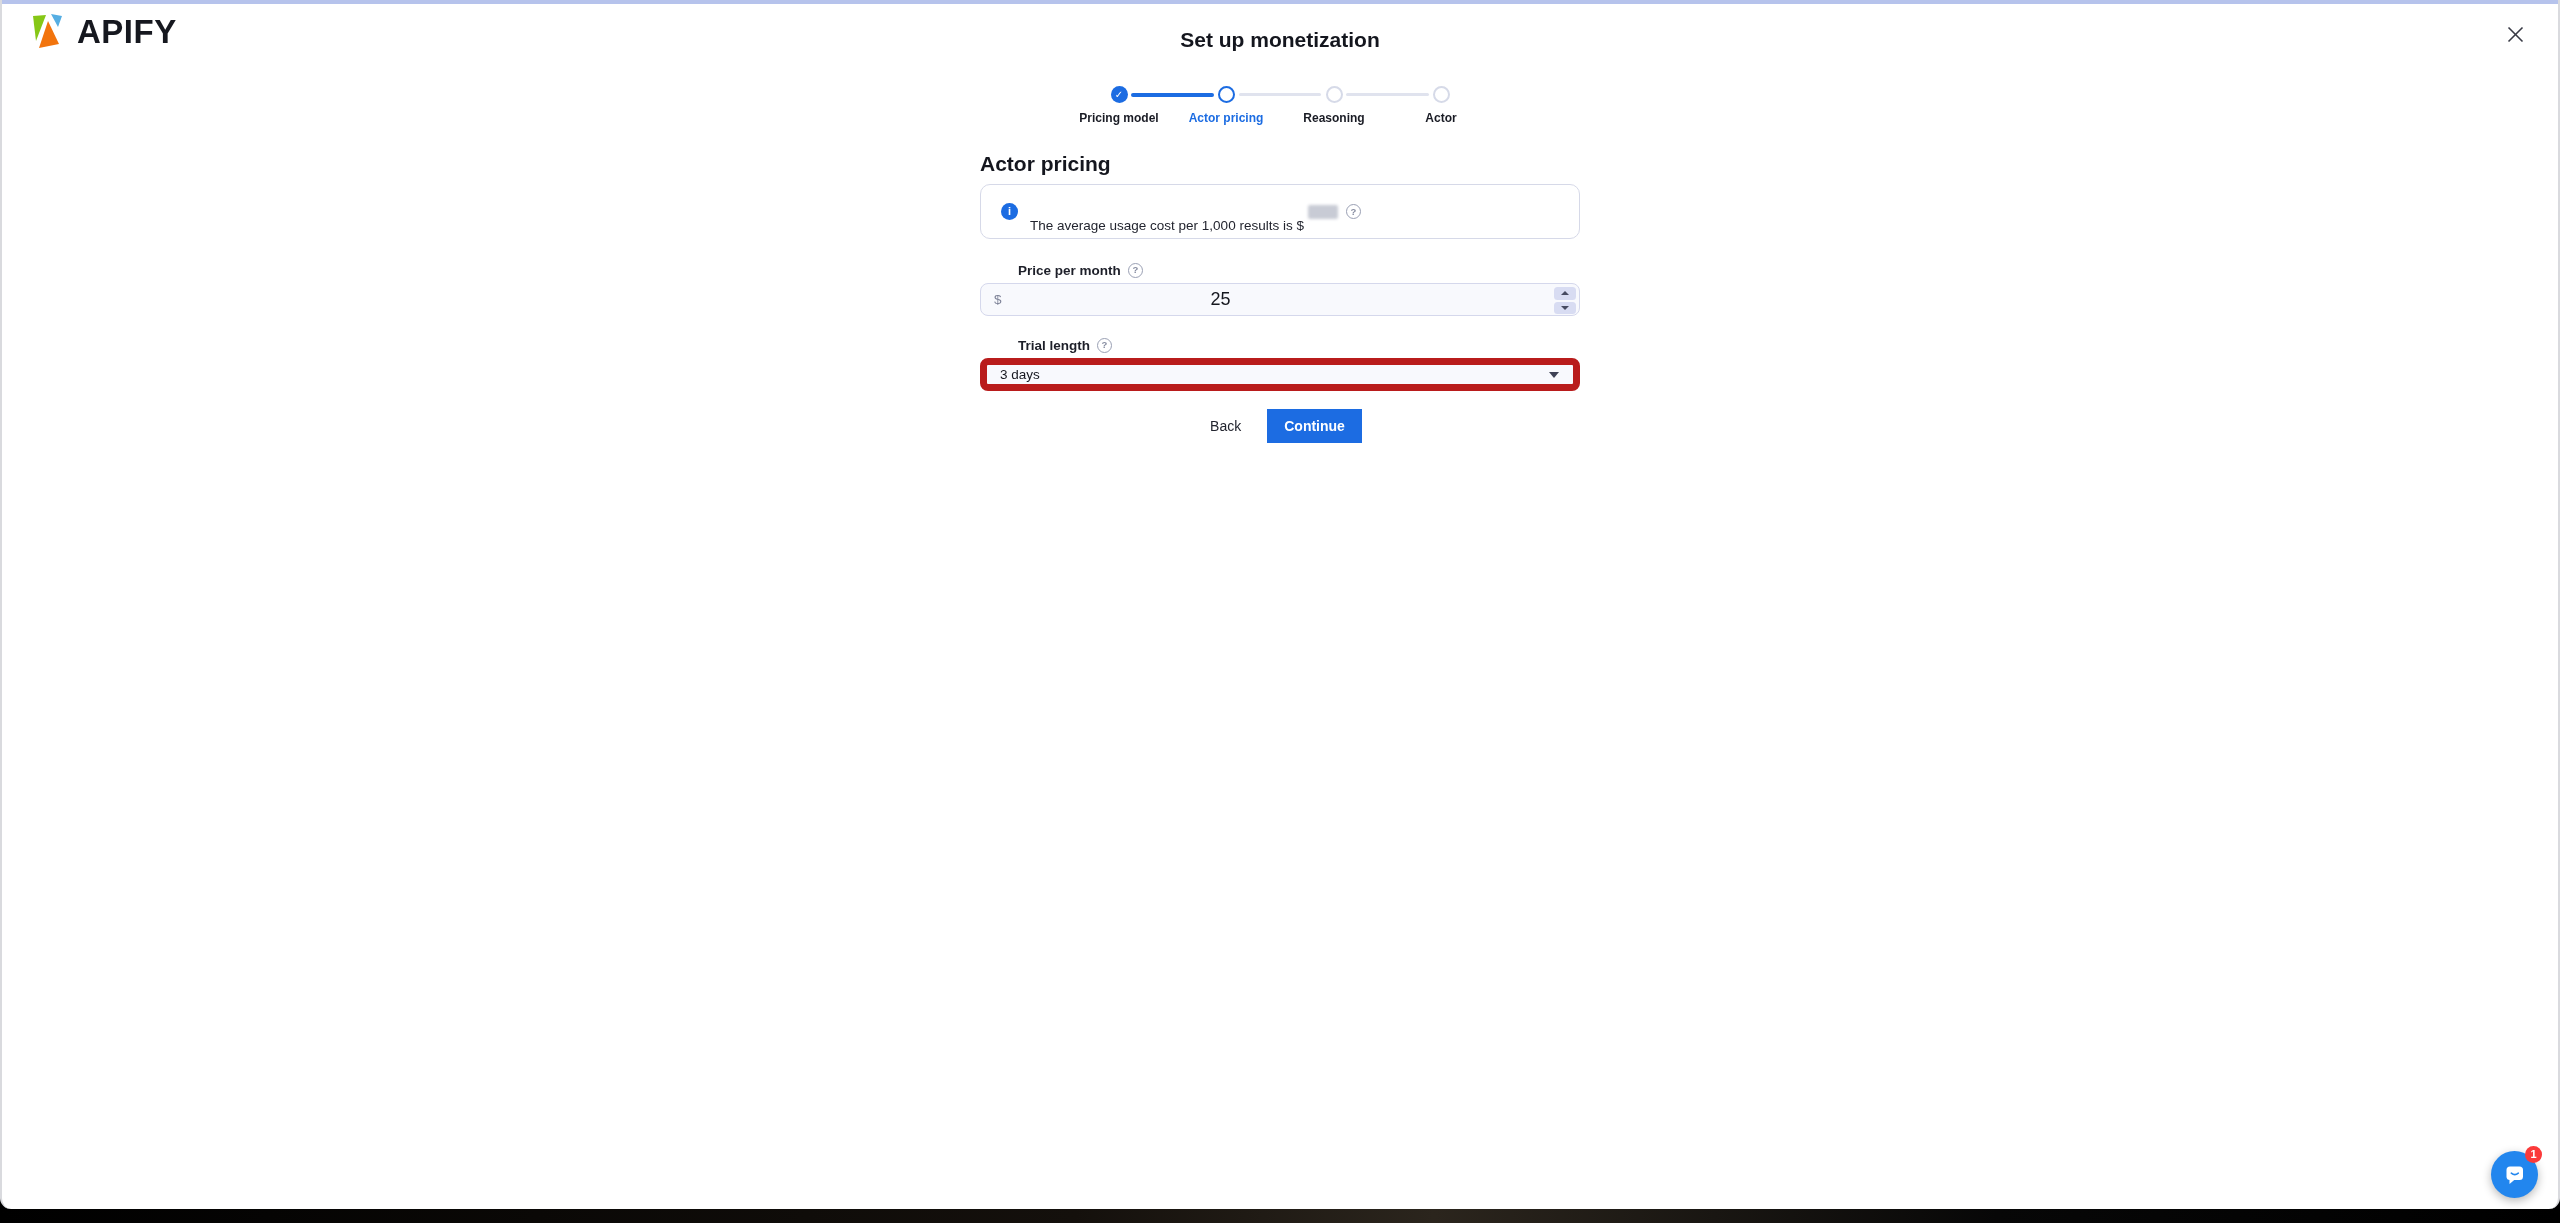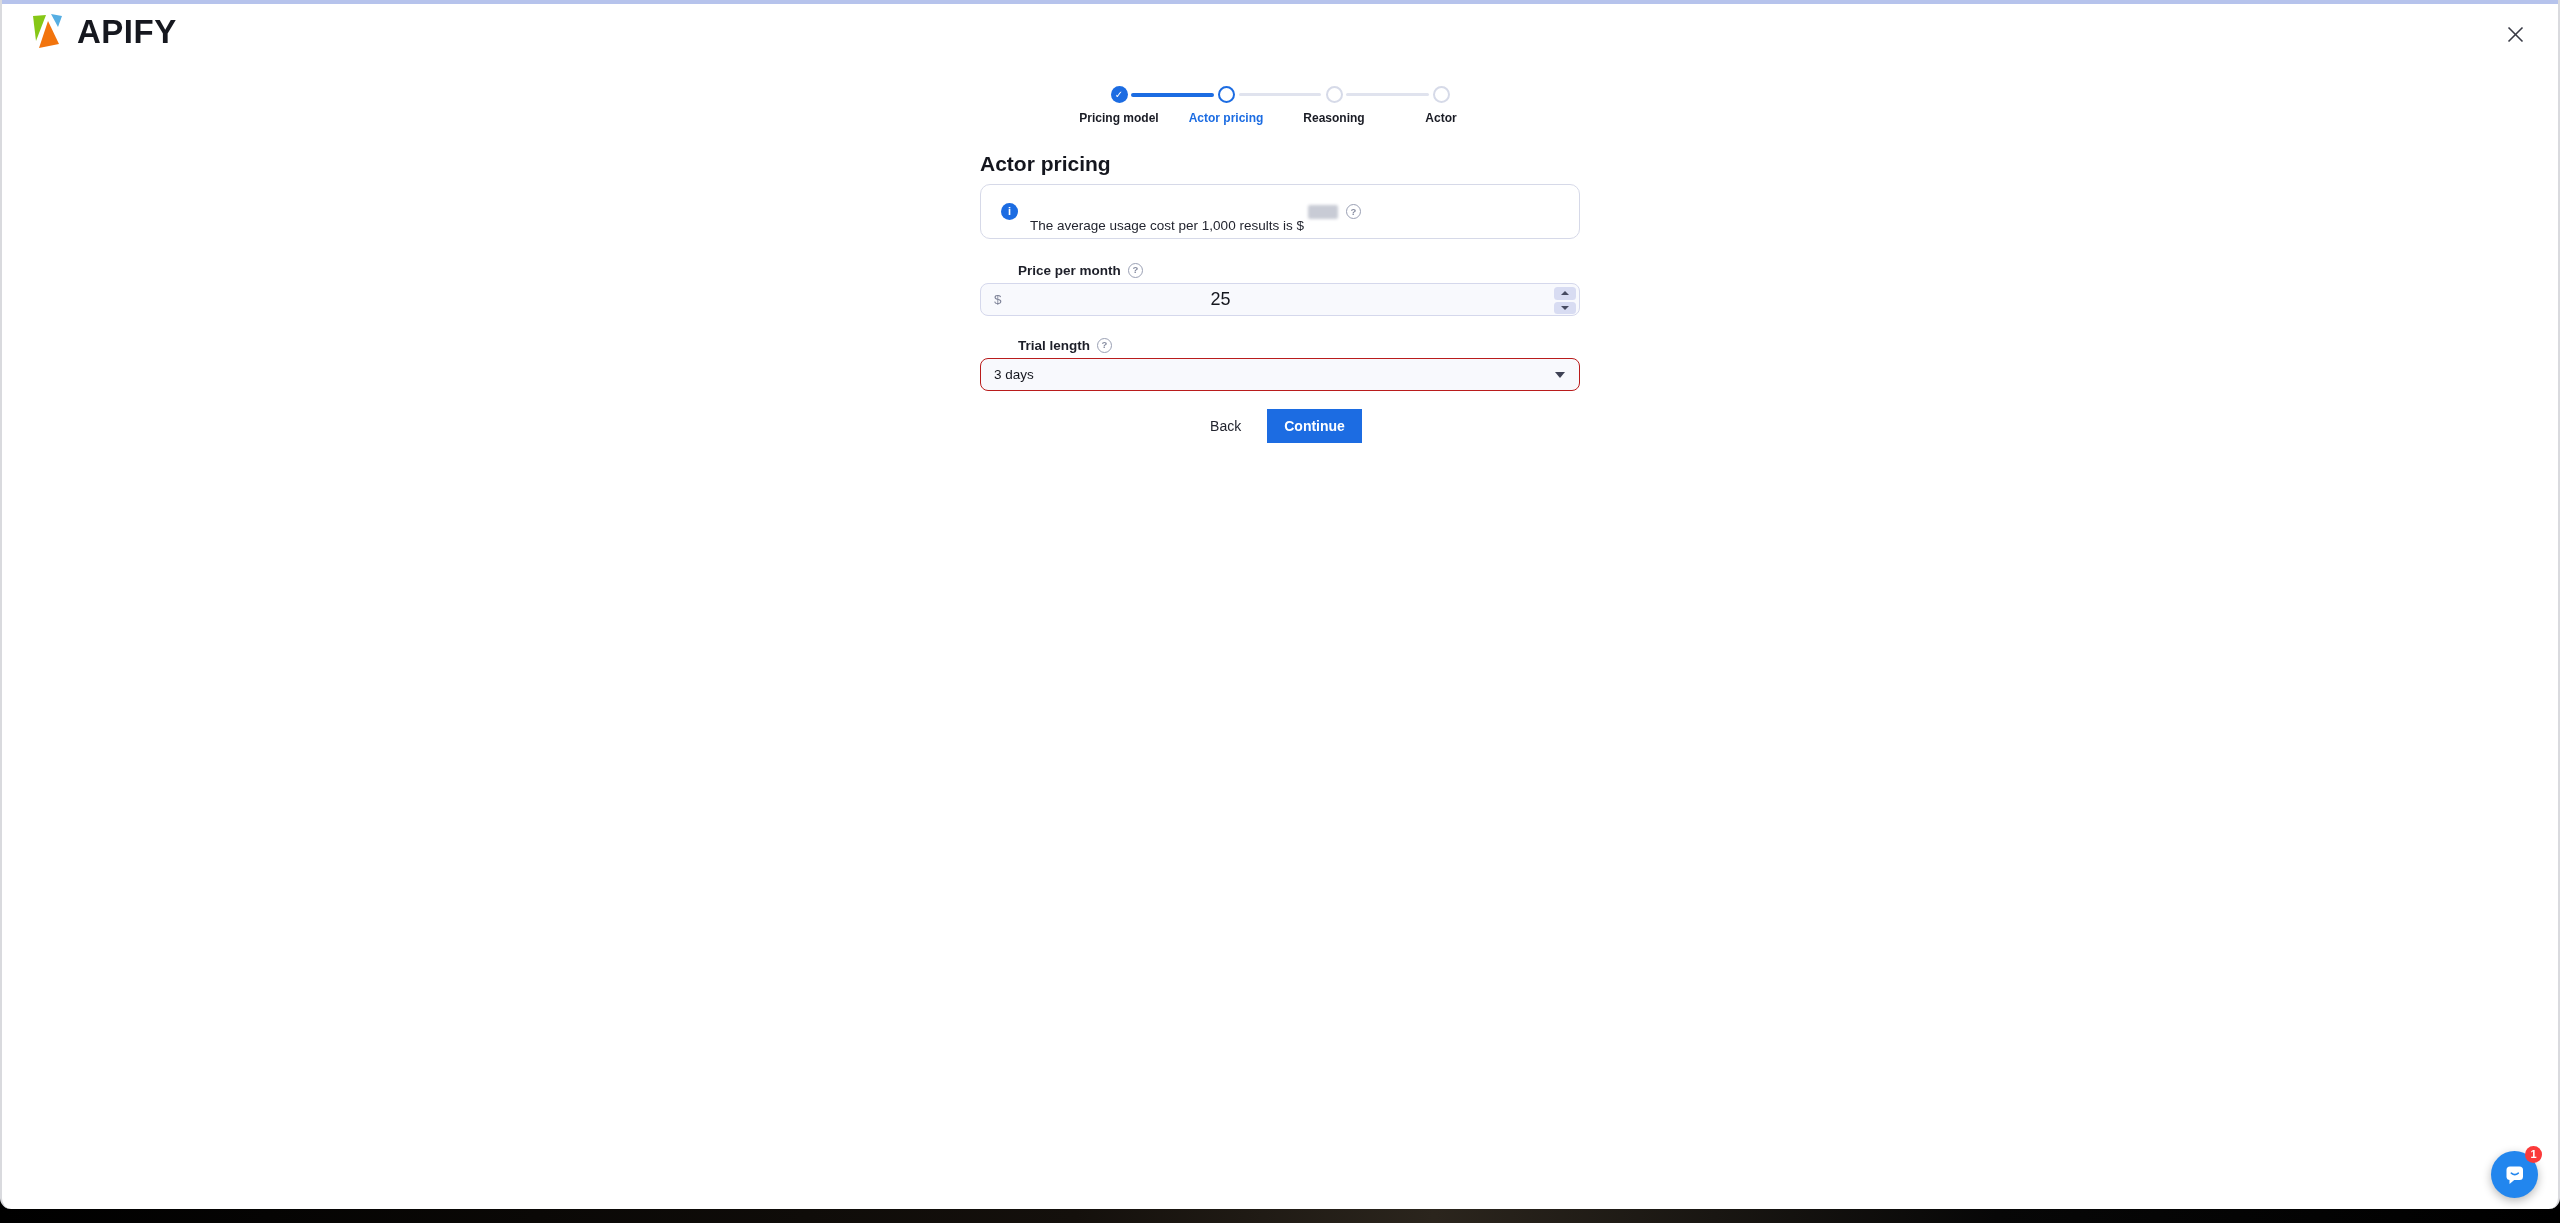--- a/index.html
+++ b/index.html
@@ -52,21 +52,21 @@
               border-radius:8px;position:relative;display:flex;align-items:center;padding-left:13px;}
   .currency-prefix{color:#7e8398;font-size:13.5px;margin-right:9px;}
   .price-input{border:none;background:transparent;outline:none;font-family:inherit;font-size:18px;
                color:#15171f;width:420px;padding:0;text-align:center;}
   .spinners{position:absolute;right:3px;top:3px;display:flex;flex-direction:column;gap:2px;}
   .spin-btn{width:22px;height:12.5px;background:#d8dcf2;border:none;border-radius:3.5px;display:flex;
             align-items:center;justify-content:center;padding:0;cursor:pointer;}
   .tri{width:0;height:0;display:block;}
   .tri.up{border-left:4px solid transparent;border-right:4px solid transparent;border-bottom:4.5px solid #474b61;}
   .tri.down{border-left:4px solid transparent;border-right:4px solid transparent;border-top:4.5px solid #474b61;}
-  .select{margin-top:5px;height:33px;box-sizing:border-box;background:#f8f9fd;border:1px solid #b91c1c;
+  .select{margin-top:5px;height:33px;box-sizing:border-box;background:#f8f9fd;border:7px solid #b91c1c;
           border-radius:8px;display:flex;align-items:center;justify-content:space-between;
           padding:0 14px 0 13px;cursor:pointer;}
   .select-value{font-size:13.5px;color:#15171f;}
   .caret-down{width:0;height:0;border-left:5px solid transparent;border-right:5px solid transparent;
               border-top:6px solid #3f4255;}
   .footer{margin-top:18px;display:flex;justify-content:center;align-items:center;gap:14px;}
   .back-btn{background:none;border:none;font-family:inherit;font-size:14px;font-weight:400;color:#23252f;
             padding:8px 12px;cursor:pointer;}
   .continue-btn{background:#1c6ce2;border:none;border-radius:0;font-family:inherit;font-size:14px;
                 font-weight:600;color:#fff;height:34px;padding:0 17px;cursor:pointer;}
@@ -86,20 +86,21 @@
     <div class="top-strip"></div>
 
     <div class="logo">
       <svg width="38" height="38" viewBox="0 0 38 38">
         <polygon points="5,3 18,2 8,28" fill="#86c716"></polygon>
         <polygon points="23,1 34,3 30,14" fill="#56aee3"></polygon>
         <polygon points="20,8 31,31 11,35" fill="#f2740d"></polygon>
       </svg>
       <span class="wordmark">APIFY</span>
     </div>
+    <h1 class="dialog-title">Set up monetization</h1>
     <button class="close-btn">
       <svg width="17" height="17" viewBox="0 0 17 17">
         <line x1="1.5" y1="1.5" x2="15.5" y2="15.5" stroke="#383a45" stroke-width="1.6"></line>
         <line x1="15.5" y1="1.5" x2="1.5" y2="15.5" stroke="#383a45" stroke-width="1.6"></line>
       </svg>
     </button>
 
     <div class="stepper">
       <span class="step-line done" style="left:21px;width:83px;"></span>
       <span class="step-line todo" style="left:129px;width:82px;"></span>

